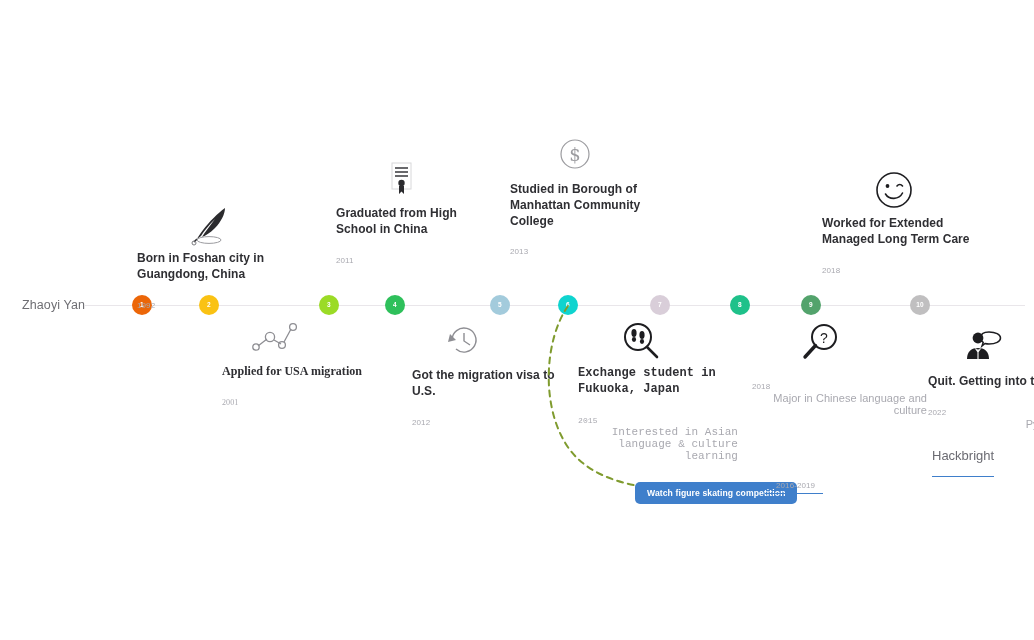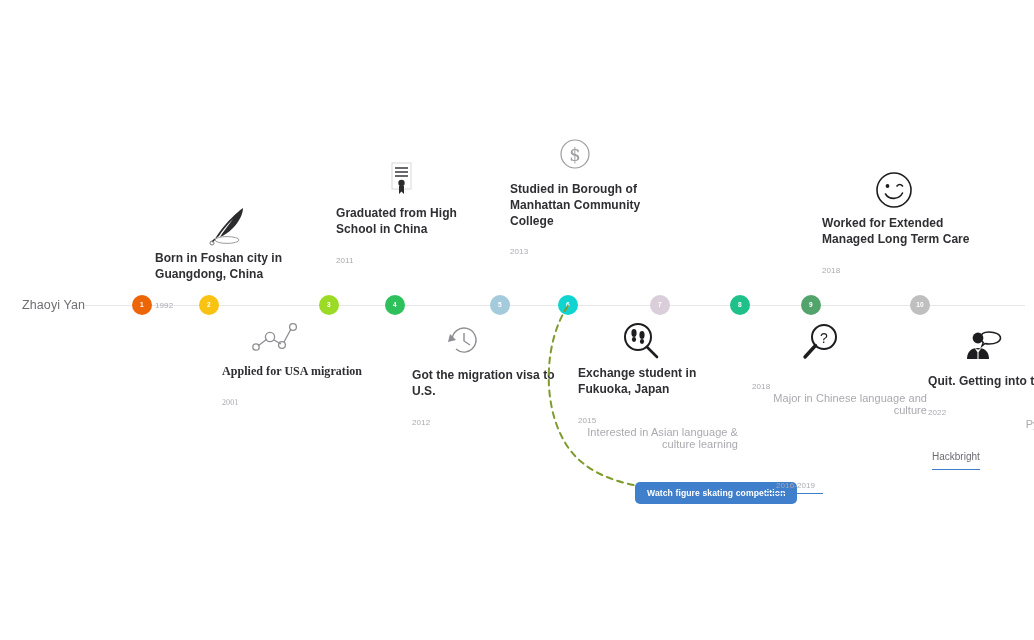--- a/index.html
+++ b/index.html
@@ -107,24 +107,24 @@
     left:776px; top:481px;
     font-size:8px;
     color:#a9a9b0;
     letter-spacing:.1px;
     white-space:nowrap;
     text-align:right;
   }
   
   .link-underline{
     display:inline-block;
-    padding-bottom:7px;
+    padding-bottom:13px;
     border-bottom:1.6px solid #3f7fcb;
     color:#6b6b72;
-    font-size:10px;
+    font-size:13px;
     cursor:pointer;
   }
 </style>
 </head>
 <body>
 
 <div id="stage">
 
   <div class="axis-label">Zhaoyi Yan</div>
   <div class="axis-line"></div>
@@ -153,21 +153,21 @@
   <div class="node" style="left: 740px; top: 305px; background: rgb(31, 193, 138);">
       <span>8</span>
     </div>
   <div class="node" style="left: 811px; top: 305px; background: rgb(83, 163, 108);">
       <span>9</span>
     </div>
   <div class="node" style="left: 920px; top: 305px; background: rgb(192, 191, 192);">
       <span>10</span>
     </div>
 
-  <div class="event" style="left:155px; top:205px;">
+  <div class="event" style="left:137px; top:205px;">
     <div class="ev-icon" style="padding-left:48px;">
       <svg width="46" height="42" viewBox="0 0 46 42">
         <path d="M40 3 C33 8 24 17 18 25 C15 29 13 32 12 34 L16 31 C19 26 24 20 30 14 C25 21 20 27 17 32 C20 31 25 28 30 23 C36 17 40 9 40 3 Z" fill="#2b2b2e"></path>
         <path d="M12 34 L9 37" stroke="#2b2b2e" stroke-width="1.6" fill="none"></path>
         <ellipse cx="24" cy="35" rx="12" ry="3.4" fill="none" stroke="#9b9b9f" stroke-width="1"></ellipse>
         <circle cx="9" cy="38" r="2" fill="none" stroke="#7c7c80" stroke-width="1"></circle>
       </svg>
     </div>
     <div class="ev-title">Born in Foshan city in Guangdong, China</div>
     <div class="ev-year">1992</div>
@@ -222,21 +222,21 @@
     <div class="ev-icon" style="padding-left:48px;">
       <svg width="34" height="38" viewBox="0 0 34 38">
         <circle cx="17" cy="18" r="14" fill="none" stroke="#9b9b9f" stroke-width="1.2"></circle>
         <text x="17" y="25" text-anchor="middle" font-family="DejaVu Serif, serif" font-size="18" fill="#9b9b9f">$</text>
       </svg>
     </div>
     <div class="ev-title">Studied in Borough of Manhattan Community College</div>
     <div class="ev-year">2013</div>
   </div>
 
-  <div class="event" style="left:578px; top:320px;">
+  <div class="event" style="left:578px; top:320px;font-family:Liberation Mono, monospace;">
     <div class="ev-icon" style="padding-left:42px;">
       <svg width="44" height="42" viewBox="0 0 44 42">
         <circle cx="18" cy="17" r="13" fill="none" stroke="#1d1d20" stroke-width="2"></circle>
         <path d="M27 27 L37 37" stroke="#1d1d20" stroke-width="2.6" stroke-linecap="round"></path>
         <g fill="#1d1d20">
           <ellipse cx="14" cy="13" rx="2.6" ry="4"></ellipse>
           <ellipse cx="14" cy="19.5" rx="2.1" ry="2.4"></ellipse>
           <ellipse cx="22" cy="15" rx="2.6" ry="4"></ellipse>
           <ellipse cx="22" cy="21.5" rx="2.1" ry="2.4"></ellipse>
         </g>

